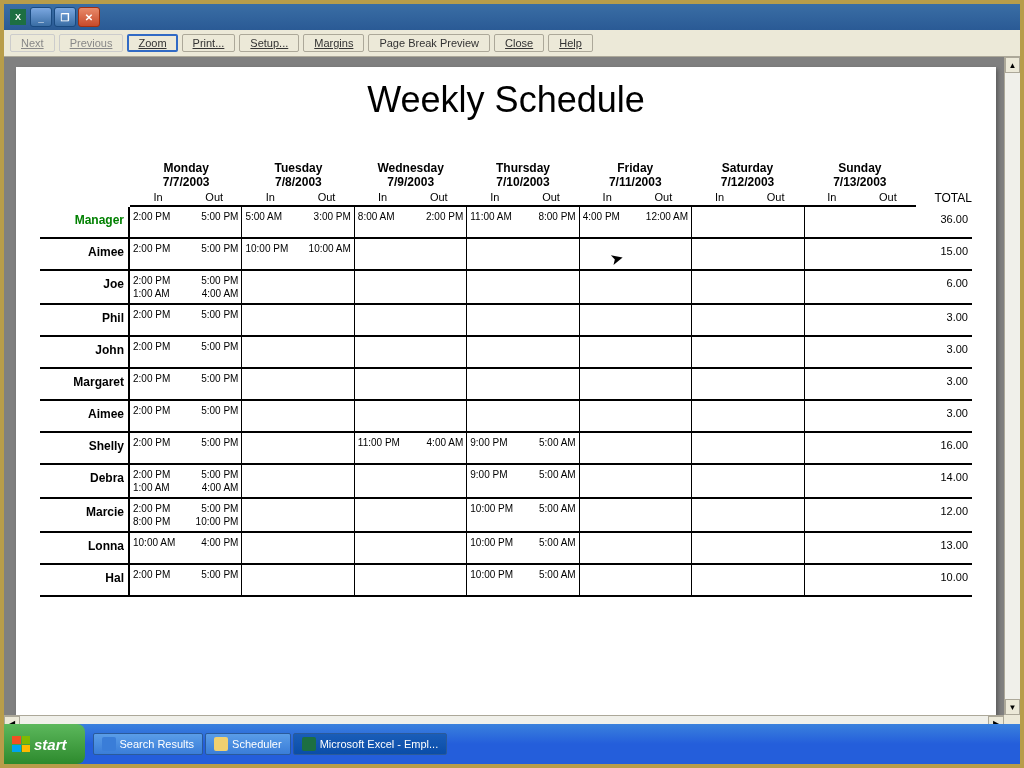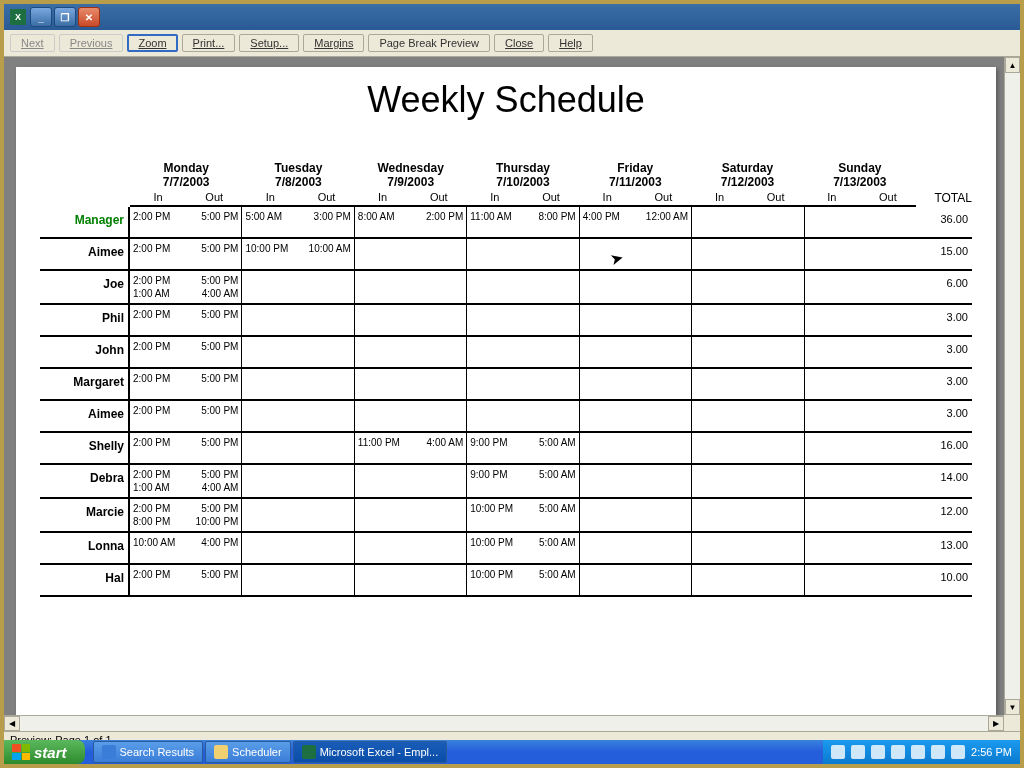--- a/index.html
+++ b/index.html
@@ -57,21 +57,21 @@
 .emp-cell { flex: 1; border-right: 1px solid #000; padding: 4px 3px; font-size: 10px; display: flex; flex-direction: column; gap: 2px; }
 .emp-cell:last-child { border-right: none; }
 .shift { display: flex; justify-content: space-between; white-space: nowrap; font-size: 10px; }
 .shift span { }
 .emp-total { width: 56px; text-align: right; font-size: 11px; padding: 6px 4px 6px 0; }
 
 
 .statusbar { background: #ece9d8; border-top: 1px solid #aca899; padding: 2px 6px; font-size: 11px; height: 18px; }
 
 
-.taskbar { position: absolute; bottom: 4px; left: 4px; right: 4px; height: 24px; background: linear-gradient(to bottom, #3a81dd 0%, #245edb 50%, #245edb 100%); display: flex; align-items: center; }
+.taskbar { position: absolute; bottom: 4px; left: 4px; right: 4px; height: 40px; background: linear-gradient(to bottom, #3a81dd 0%, #245edb 50%, #245edb 100%); display: flex; align-items: center; }
 .start-btn { background: linear-gradient(to bottom, #5cb85c 0%, #2d8a2d 100%); height: 100%; padding: 0 18px 0 8px; display: flex; align-items: center; color: #fff; font-style: italic; font-weight: bold; font-size: 15px; border-radius: 0 8px 8px 0; cursor: pointer; gap: 4px; }
 .start-logo { width: 18px; height: 16px; display: grid; grid-template: 1fr 1fr / 1fr 1fr; gap: 1px; }
 .start-logo span:nth-child(1){background:#f25022;} .start-logo span:nth-child(2){background:#7fba00;} .start-logo span:nth-child(3){background:#00a4ef;} .start-logo span:nth-child(4){background:#ffb900;}
 .task-items { display: flex; gap: 2px; margin-left: 8px; flex: 1; }
 .task-item { background: linear-gradient(to bottom, #5a9de8 0%, #3a7dd8 100%); border: 1px solid #2a5a9a; border-radius: 2px; padding: 3px 8px; color: #fff; font-size: 11px; display: flex; align-items: center; gap: 4px; cursor: pointer; max-width: 170px; white-space: nowrap; overflow: hidden; }
 .task-item.active { background: linear-gradient(to bottom, #1a5db8 0%, #0a4da8 100%); }
 .task-icon { width: 14px; height: 14px; background: #fff; border-radius: 2px; flex-shrink: 0; }
 .task-icon.folder { background: #f0d070; }
 .task-icon.excel { background: #1d6f42; }
 .task-icon.ie { background: #3a7dd8; }
@@ -498,24 +498,14 @@
         </div>
         <div class="task-item">
           <span class="task-icon folder"></span>
           <span>Scheduler</span>
         </div>
         <div class="task-item active">
           <span class="task-icon excel"></span>
           <span>Microsoft Excel - Empl...</span>
         </div>
       </div>
-    <div class="systray">
-      <span class="tray-icon"></span>
-      <span class="tray-icon"></span>
-      <span class="tray-icon"></span>
-      <span class="tray-icon"></span>
-      <span class="tray-icon"></span>
-      <span class="tray-icon"></span>
-      <span class="tray-icon"></span>
-      <span>2:56 PM</span>
-    </div>
   </div>
 </div>
 
 </body></html>

